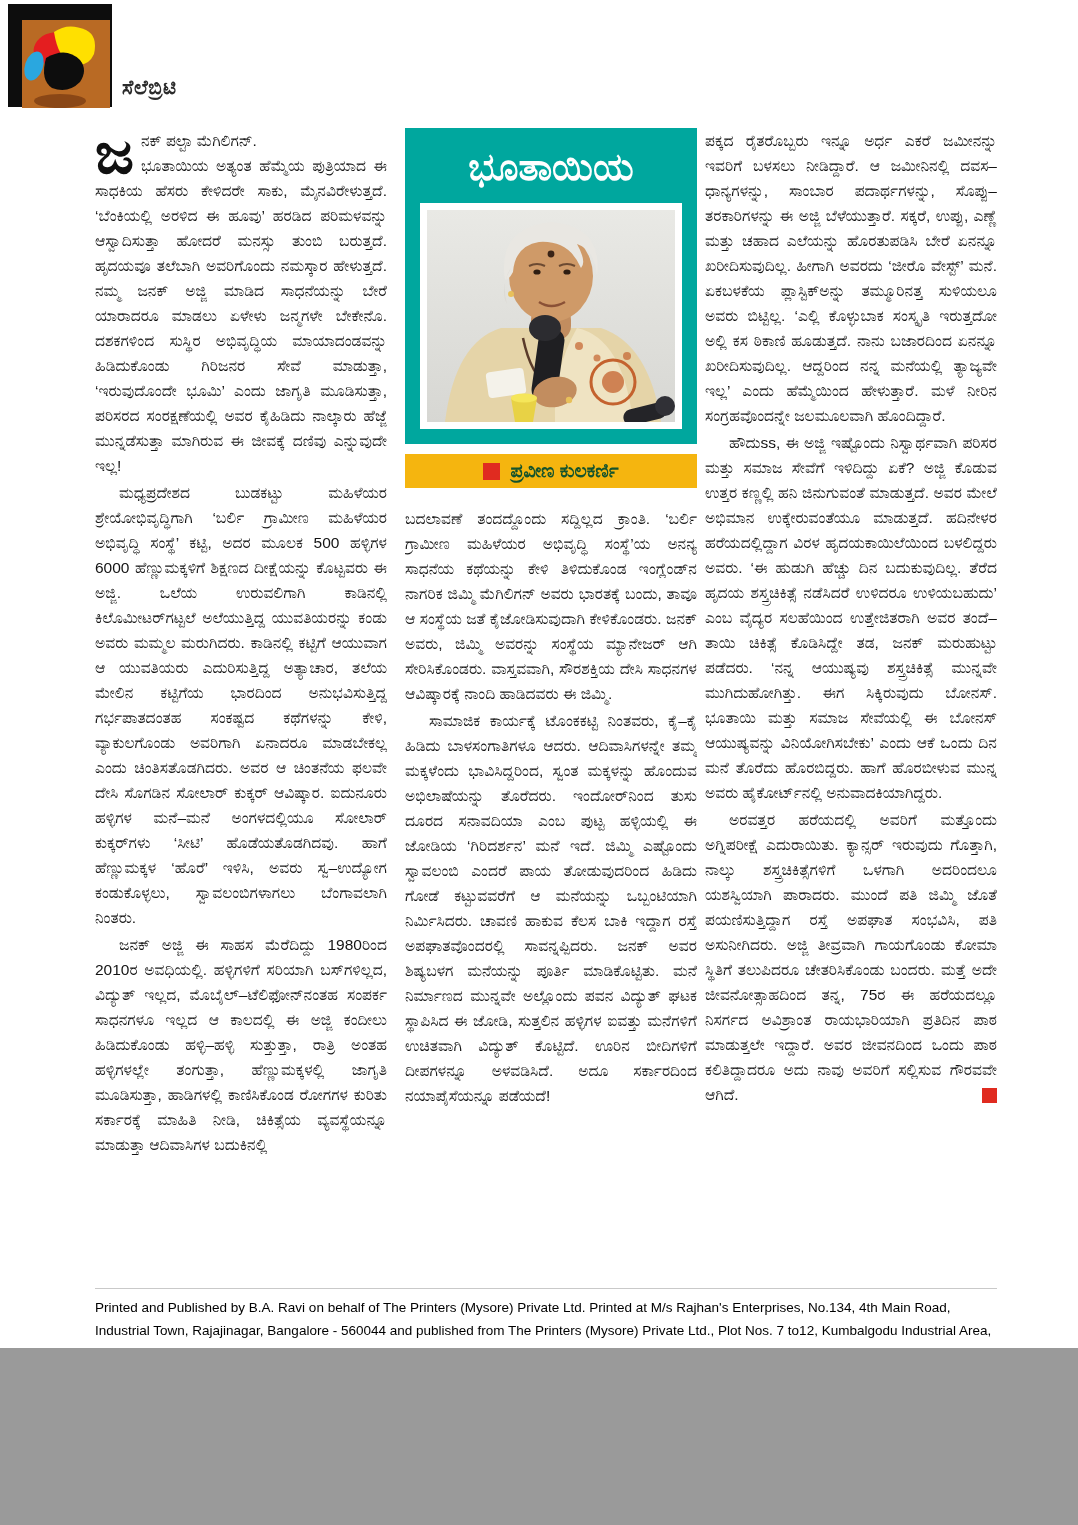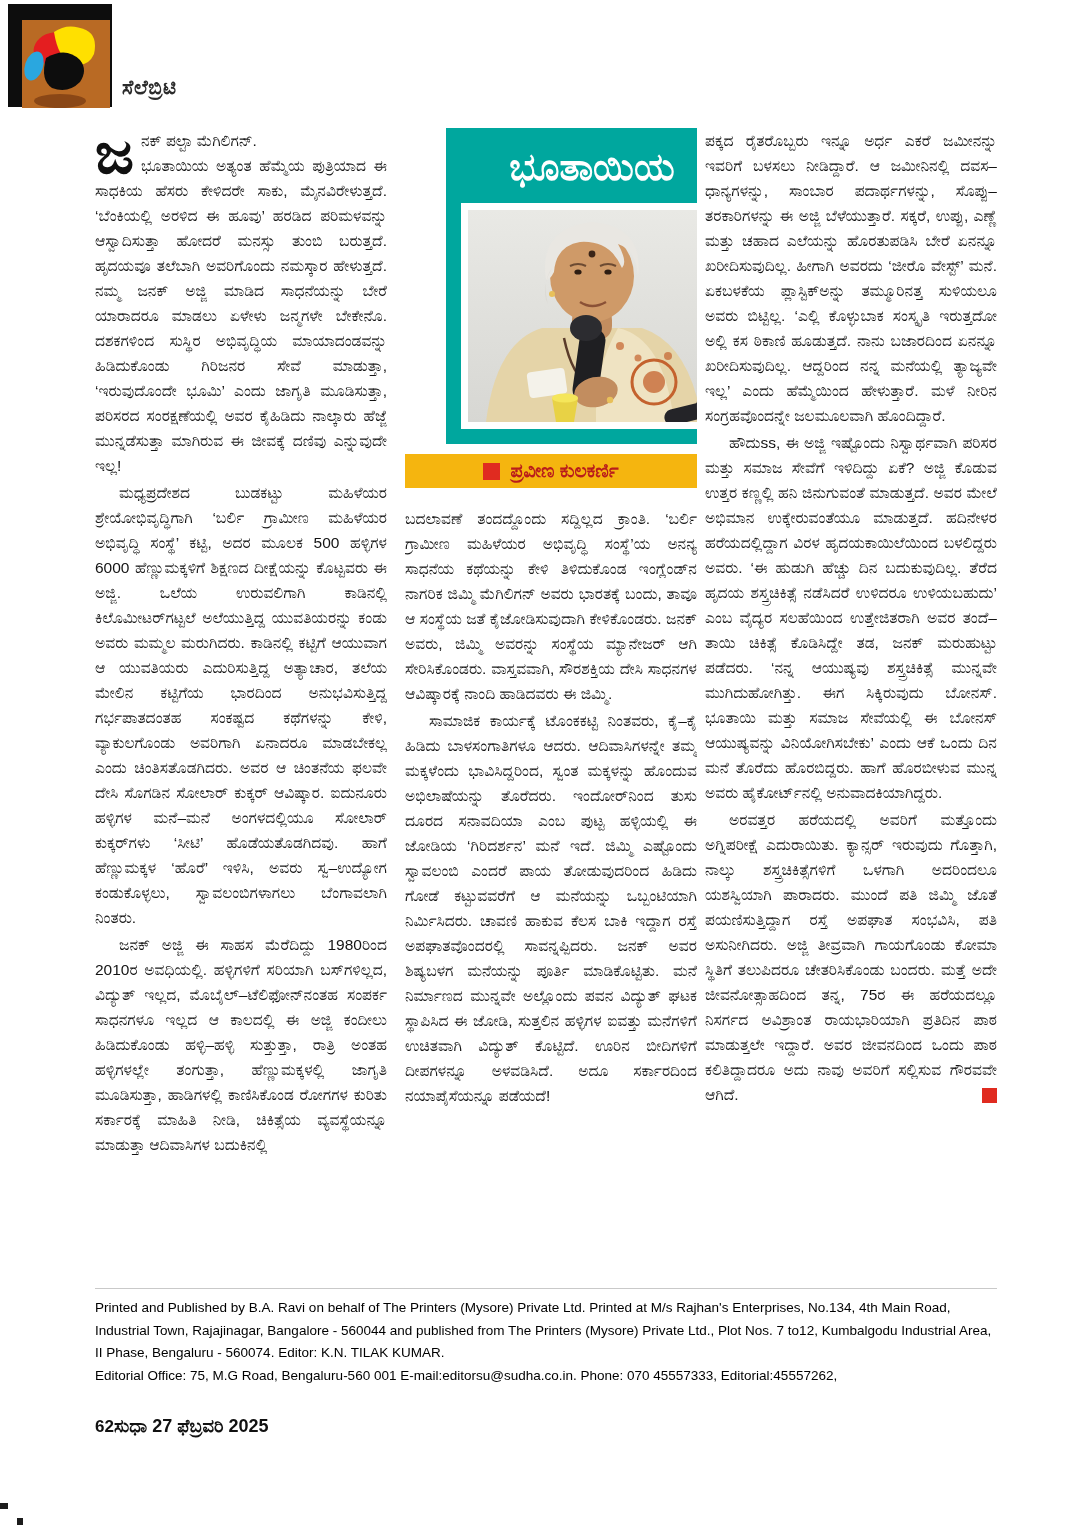--- a/index.html
+++ b/index.html
@@ -1,17 +1,17 @@
 <!DOCTYPE html>
 <html><head>
 <meta charset="utf-8">
 <style>
   html,body{margin:0;padding:0;background:#9a9a9a;}
   .page{
-    position:relative;width:1078px;height:1525px;background:#ffffff;
+    position:relative;width:1078px;height:1348px;background:#ffffff;
     margin:0 auto;overflow:hidden;
     font-family:"Liberation Sans","DejaVu Sans",sans-serif;color:#161616;
   }
   
   .logo-wrap{position:absolute;left:8px;top:4px;width:104px;height:106px;}
   .section-label{
     position:absolute;left:122px;top:76px;font-size:20px;color:#2b2b2b;
     font-weight:bold;letter-spacing:.5px;
   }
   
@@ -24,35 +24,35 @@
     text-justify:inter-word;color:#141414;
   }
   .para.indent{text-indent:24px;}
   .dropcap{
     float:left;font-size:58px;line-height:46px;font-weight:bold;
     padding:2px 7px 0 0;color:#111;
   }
   
   .title-box{
     background:#00a79e;width:292px;box-sizing:border-box;
-    padding:16px 15px 15px 15px;margin-bottom:10px;margin-left:41px;
+    padding:16px 15px 15px 15px;margin-bottom:10px;
   }
   .article-title{
     color:#ffffff;font-weight:bold;font-size:38px;line-height:47px;
     text-align:center;margin:0 0 12px 0;
   }
   .photo-frame{background:#ffffff;padding:7px;}
   .photo-frame svg{display:block;}
   
   .byline-bar{
     background:#f5b50f;height:34px;display:flex;align-items:center;
     justify-content:center;gap:10px;margin-bottom:18px;
   }
   .byline-square{width:17px;height:17px;background:#e02b20;display:inline-block;}
-  .byline-text{font-size:19px;font-weight:bold;color:#b91c1c;}
+  .byline-text{font-size:19px;font-weight:bold;color:#14532d;}
   
   .end-marker{
     display:inline-block;width:15px;height:15px;background:#e02b20;
     float:right;margin-top:6px;
   }
   
   .footer-rule{
     position:absolute;left:95px;top:1288px;width:902px;height:1px;background:#c9c9c9;
   }
   .imprint{

